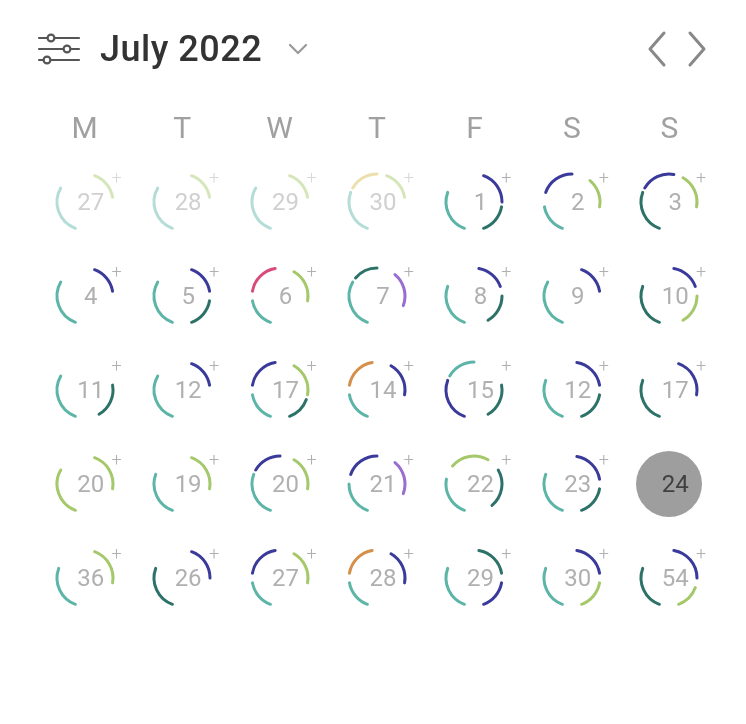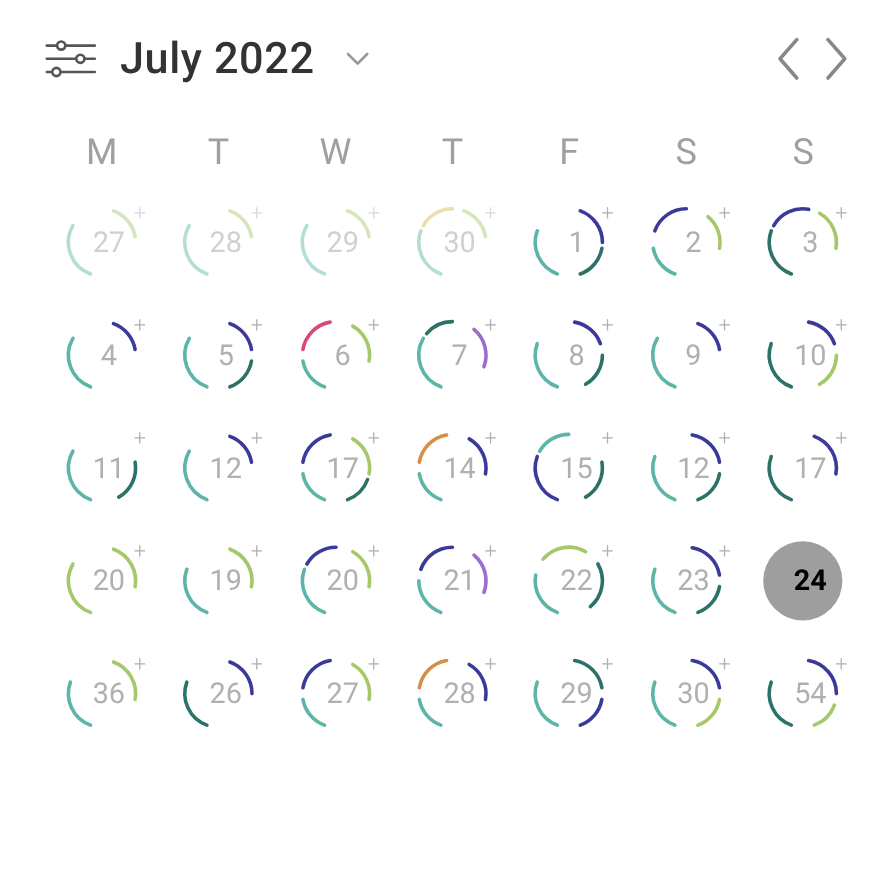--- a/index.html
+++ b/index.html
@@ -99,22 +99,22 @@
   }
   .day-cell.selected .selected-bg {
     position: absolute;
     width: 66px;
     height: 66px;
     background: #9e9e9e;
     border-radius: 50%;
     z-index: 1;
   }
   .day-cell.selected .day-num {
-    color: #000000;
-    font-weight: 700;
+    color: #404040;
+    font-weight: 400;
   }
   .plus-sign {
     position: absolute;
     top: 0px;
     right: -4px;
     font-size: 18px;
     font-weight: 300;
     color: #b0b0b0;
     z-index: 3;
     line-height: 1;

